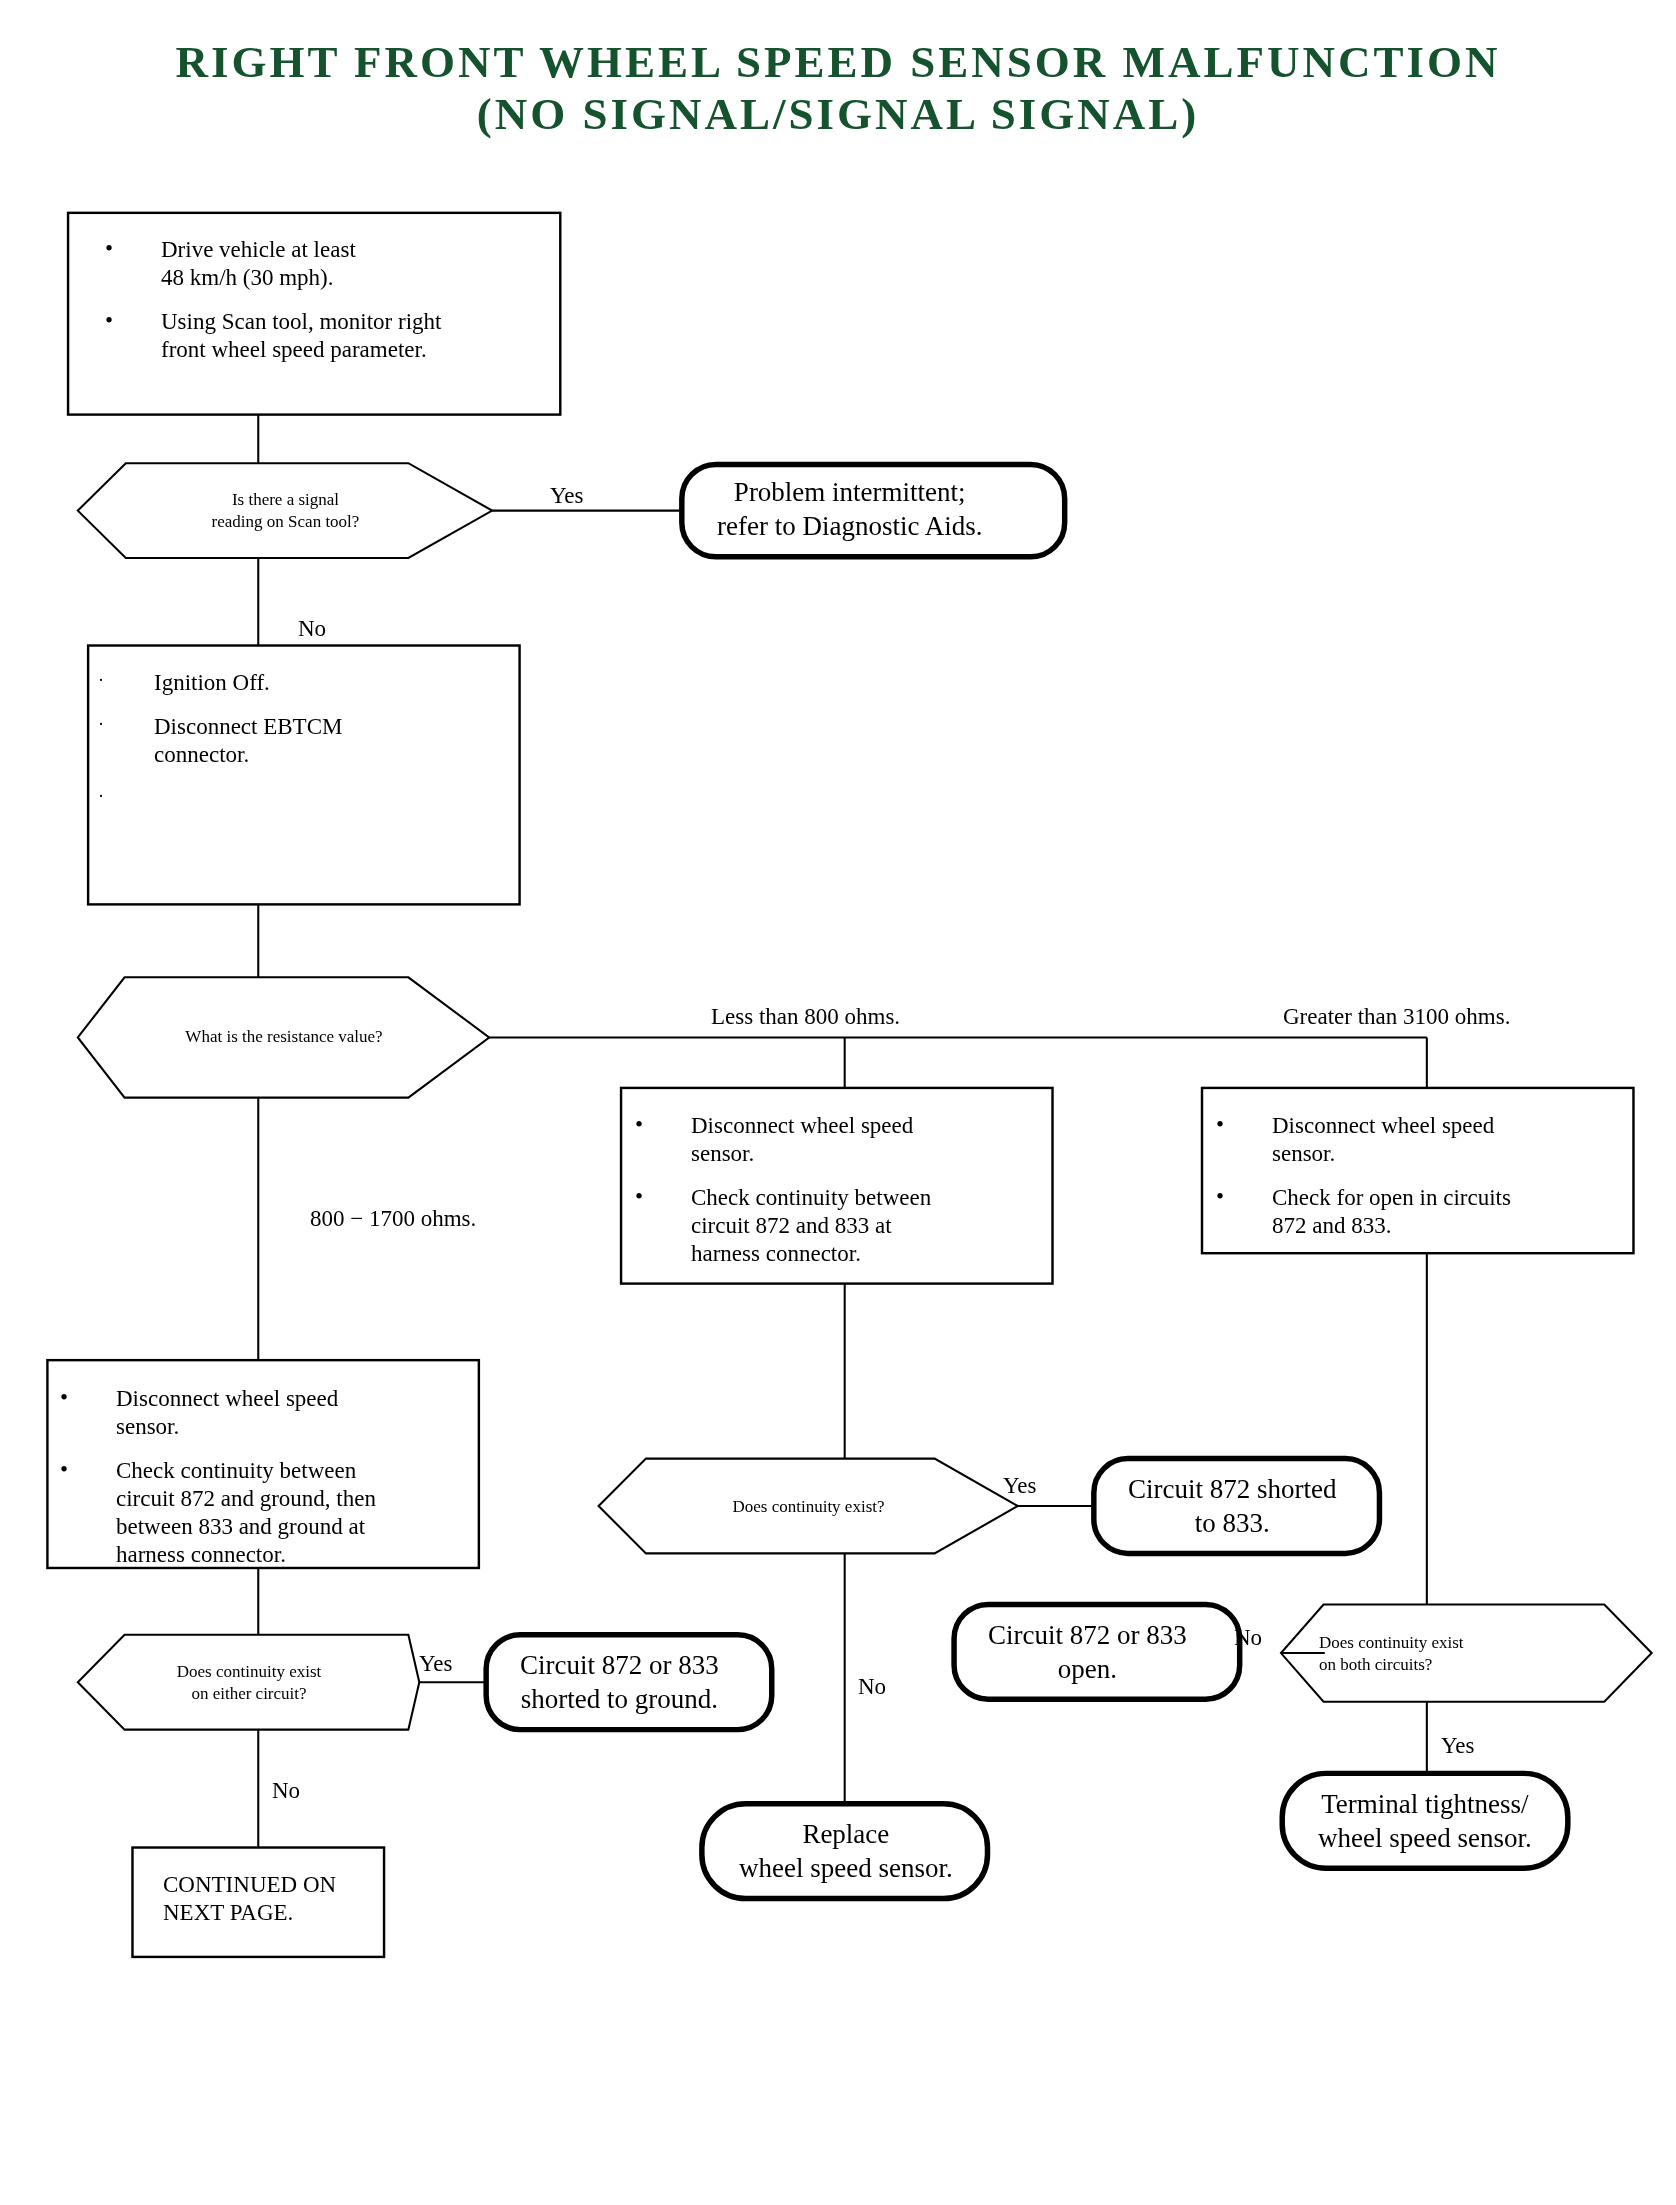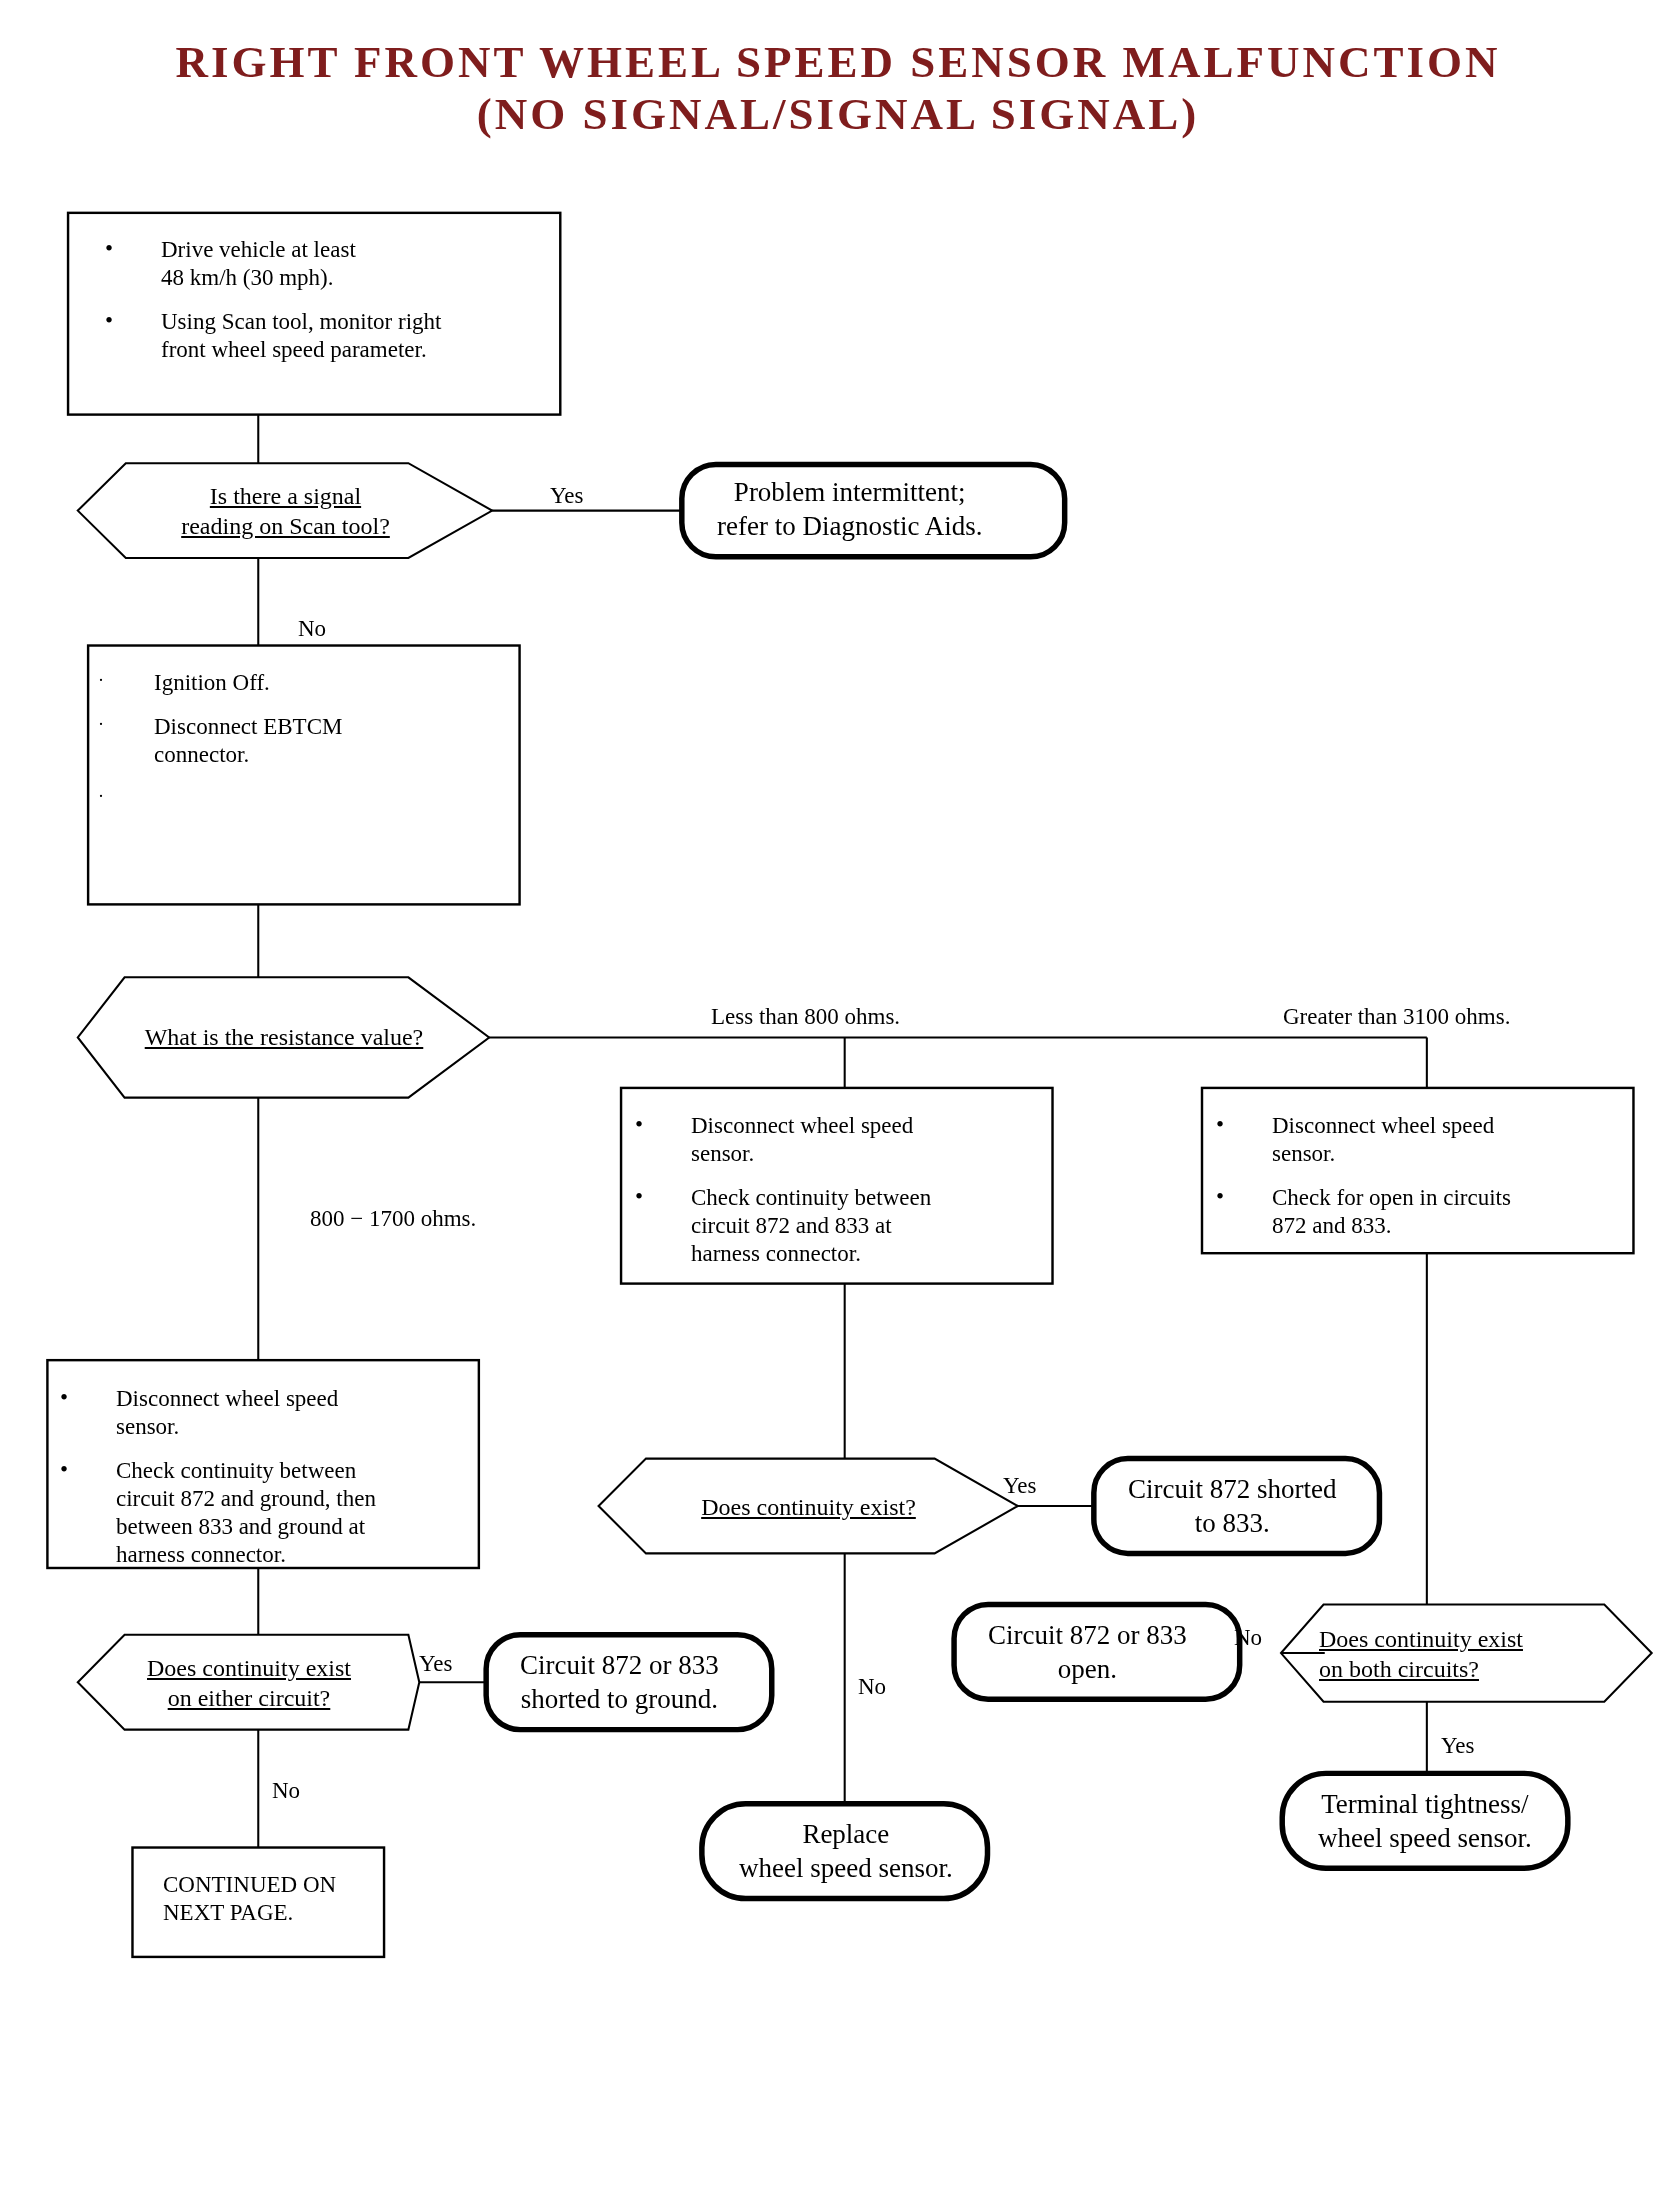--- a/index.html
+++ b/index.html
@@ -28,21 +28,21 @@
     width: 1676px;
     text-align: center;
     pointer-events: none;
   }
   .title-line {
     font-family: "Liberation Serif", "DejaVu Serif", serif;
     font-weight: bold;
     font-size: 45px;
     letter-spacing: 3px;
     line-height: 1.16;
-    color: #7f1d1d;
+    color: #14532d;
     white-space: pre;
   }
   .node {
     position: absolute;
     box-sizing: border-box;
     color: #000;
   }
   .node-text {
     font-size: 23px;
     line-height: 1.22;
@@ -71,24 +71,23 @@
   .bullets.small-dot li .bl {
     font-size: 18px;
     top: 1.2px;
   }
   .hex-text {
     position: absolute;
     display: flex;
     align-items: center;
     justify-content: center;
     text-align: center;
-    font-size: 24px;
+    font-size: 17px;
     line-height: 1.25;
     pointer-events: none;
-    text-decoration: underline;
   }
   .hex-text.left-al { justify-content: flex-start; text-align: left; }
   .edge-label {
     position: absolute;
     font-size: 23px;
     line-height: 1;
     color: #000;
     white-space: nowrap;
     margin-top: 16px;
   }

